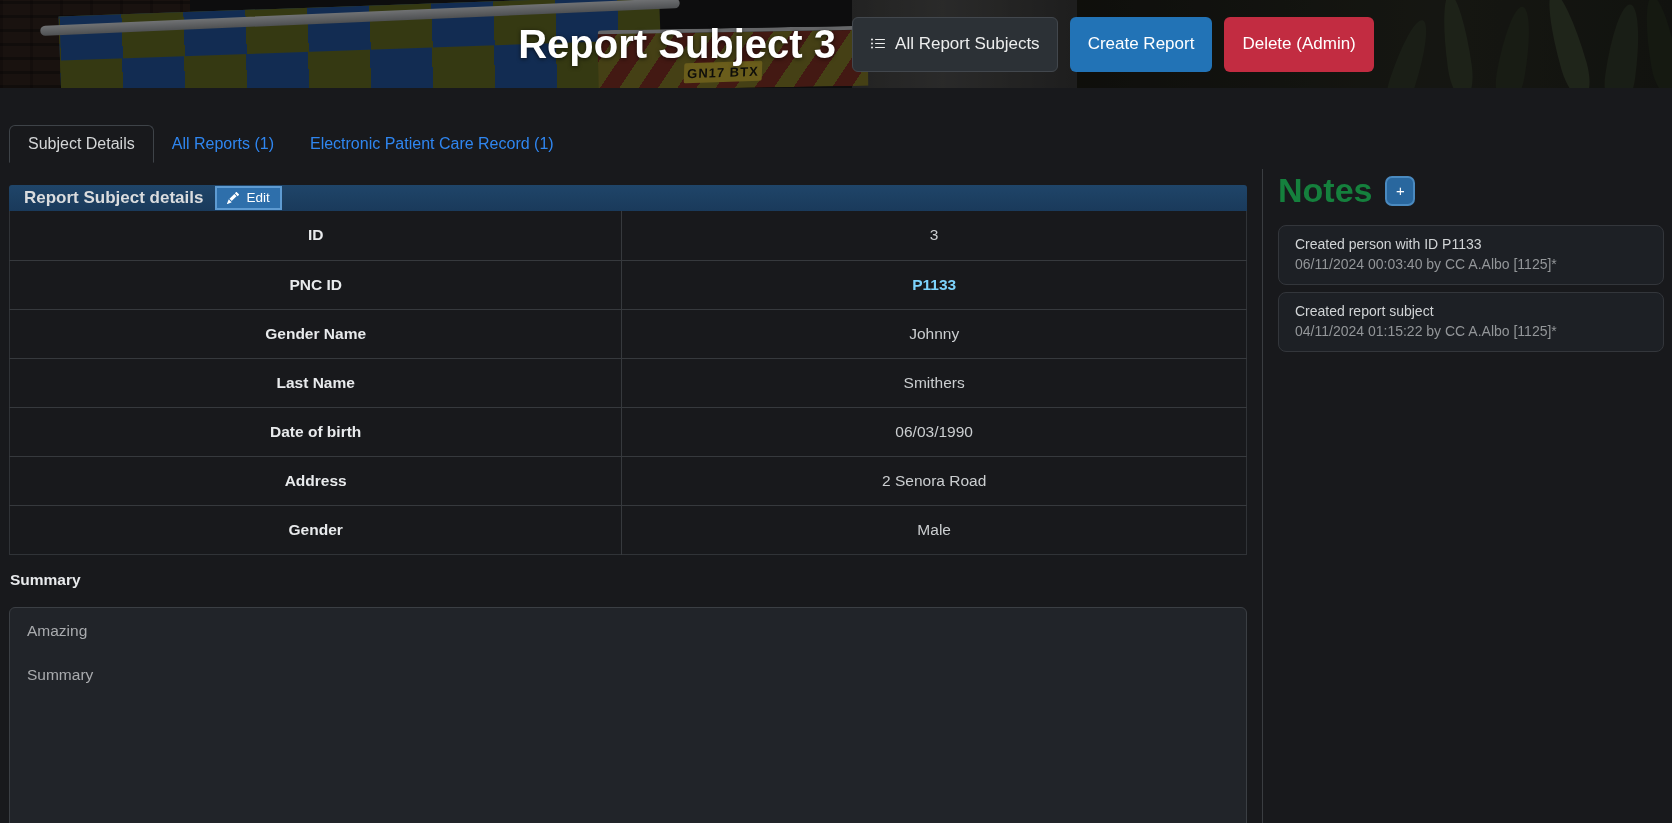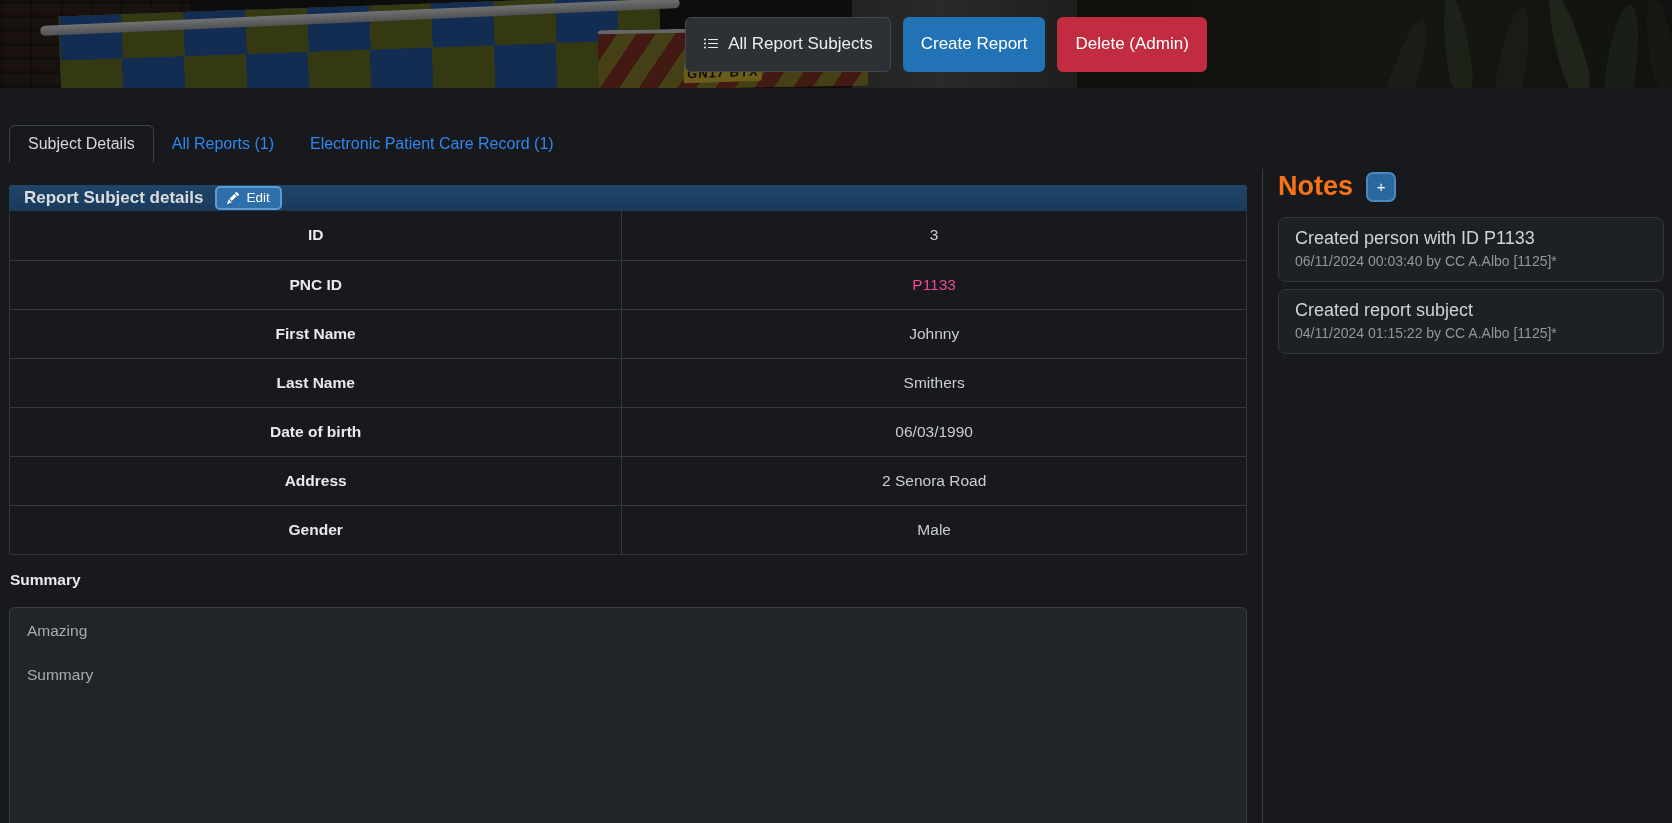--- a/index.html
+++ b/index.html
@@ -119,65 +119,65 @@
   
   .card { margin-top: 16px; }
   .card-header {
     height: 26px; display: flex; align-items: center; padding: 0 15px;
     background: linear-gradient(180deg, #1f4569, #1a3a5b);
     border-radius: 3px 3px 0 0;
   }
   .card-title { font-size: 17px; font-weight: 700; color: #dadcde; }
   .edit-btn {
     margin-left: 12px; display: inline-flex; align-items: center; gap: 7px;
-    background: #2e6fab; border: 2px solid #5e9bd2; border-radius: 5px;
+    background: #2e6fab; border: 2px solid #5e9bd2; border-radius: 0;
     color: #fff; font-size: 13.5px; padding: 2px 10px 3px; cursor: pointer;
     font-family: inherit;
   }
   .details-table {
     width: 100%; border-collapse: collapse;
     border: 1px solid #303337; border-top: none;
   }
   .details-table tr + tr th, .details-table tr + tr td { border-top: 1px solid #36393d; }
   .details-table th {
     width: 49.5%; height: 49px; text-align: center; vertical-align: middle;
     font-size: 15.5px; font-weight: 700; color: #e8eaec;
     border-right: 1px solid #36393d;
   }
   .details-table td {
     height: 49px; text-align: center; vertical-align: middle;
     font-size: 15.5px; color: #cbced0;
   }
-  .details-table td a { color: #ec4899; text-decoration: none; cursor: pointer; }
+  .details-table td a { color: #7dd3fc; text-decoration: none; cursor: pointer; font-weight: bold; }
 
   
   .summary-label { margin: 16px 0 0 1px; font-size: 15.5px; font-weight: 700; color: #e8eaec; }
   .summary-box {
     margin-top: 18px; height: 245px;
     background: #212429; border: 1px solid #3b3f44; border-radius: 6px;
     padding: 14px 17px; font-size: 15.5px; color: #a9abae;
   }
   .summary-line2 { margin-top: 26px; }
 
   
   .notes-head { display: flex; align-items: center; gap: 13px; }
-  .notes-title { font-size: 27px; font-weight: 700; color: #f97316; }
+  .notes-title { font-size: 34px; font-weight: 700; color: #15803d; }
   .add-note-btn {
     width: 30px; height: 30px; border-radius: 7px;
     background: #29679e; border: 2px solid #4a8ac0; color: #fff;
     font-size: 15px; line-height: 1; cursor: pointer;
     display: inline-flex; align-items: center; justify-content: center;
     font-family: inherit;
   }
   .notes-list { margin-top: 15px; }
   .note-card {
     background: #1d2025; border: 1px solid #33363b; border-radius: 8px;
     padding: 10px 16px 12px; margin-bottom: 7px;
   }
-  .note-title { font-size: 18px; color: #d1d4d6; }
+  .note-title { font-size: 14px; color: #d1d4d6; }
   .note-meta { font-size: 14px; color: #939699; margin-top: 4px; }
 
   .icon-svg { display: inline-flex; }
 </style>
 </head>
 <body>
 
 <header class="page-header">
   <div class="hdr-art">
     <div class="hdr-brick"></div>
@@ -190,20 +190,21 @@
     <div class="leaf l2"></div>
     <div class="leaf l3"></div>
     <div class="leaf l4"></div>
     <div class="leaf l5"></div>
     <div class="leaf l6"></div>
     <div class="hdr-rearcar"></div>
     <div class="hdr-plate">GN17 BTX</div>
     <div class="hdr-overlay"></div>
   </div>
   <div class="hdr-content">
+    <h1 class="page-title">Report Subject 3</h1>
     <button class="hbtn hbtn-dark">
       <span class="icon-svg">
         <svg width="16" height="16" viewBox="0 0 16 16" fill="#eceded">
             <path fill-rule="evenodd" d="M5 11.5a.5.5 0 0 1 .5-.5h9a.5.5 0 0 1 0 1h-9a.5.5 0 0 1-.5-.5zm0-4a.5.5 0 0 1 .5-.5h9a.5.5 0 0 1 0 1h-9a.5.5 0 0 1-.5-.5zm0-4a.5.5 0 0 1 .5-.5h9a.5.5 0 0 1 0 1h-9a.5.5 0 0 1-.5-.5zm-3 1a1 1 0 1 0 0-2 1 1 0 0 0 0 2zm0 4a1 1 0 1 0 0-2 1 1 0 0 0 0 2zm0 4a1 1 0 1 0 0-2 1 1 0 0 0 0 2z"></path>
           </svg>
       </span>
       <span>All Report Subjects</span>
     </button>
     <button class="hbtn hbtn-blue">
       <span>Create Report</span>
@@ -239,21 +240,21 @@
         <tbody id="details-tbody">
             <tr>
               <th>ID</th>
               <td>3</td>
             </tr>
             <tr>
               <th>PNC ID</th>
               <td><a>P1133</a></td>
             </tr>
             <tr>
-              <th>First Name</th>
+              <th>Gender Name</th>
               <td>Johnny</td>
             </tr>
             <tr>
               <th>Last Name</th>
               <td>Smithers</td>
             </tr>
             <tr>
               <th>Date of birth</th>
               <td>06/03/1990</td>
             </tr>

